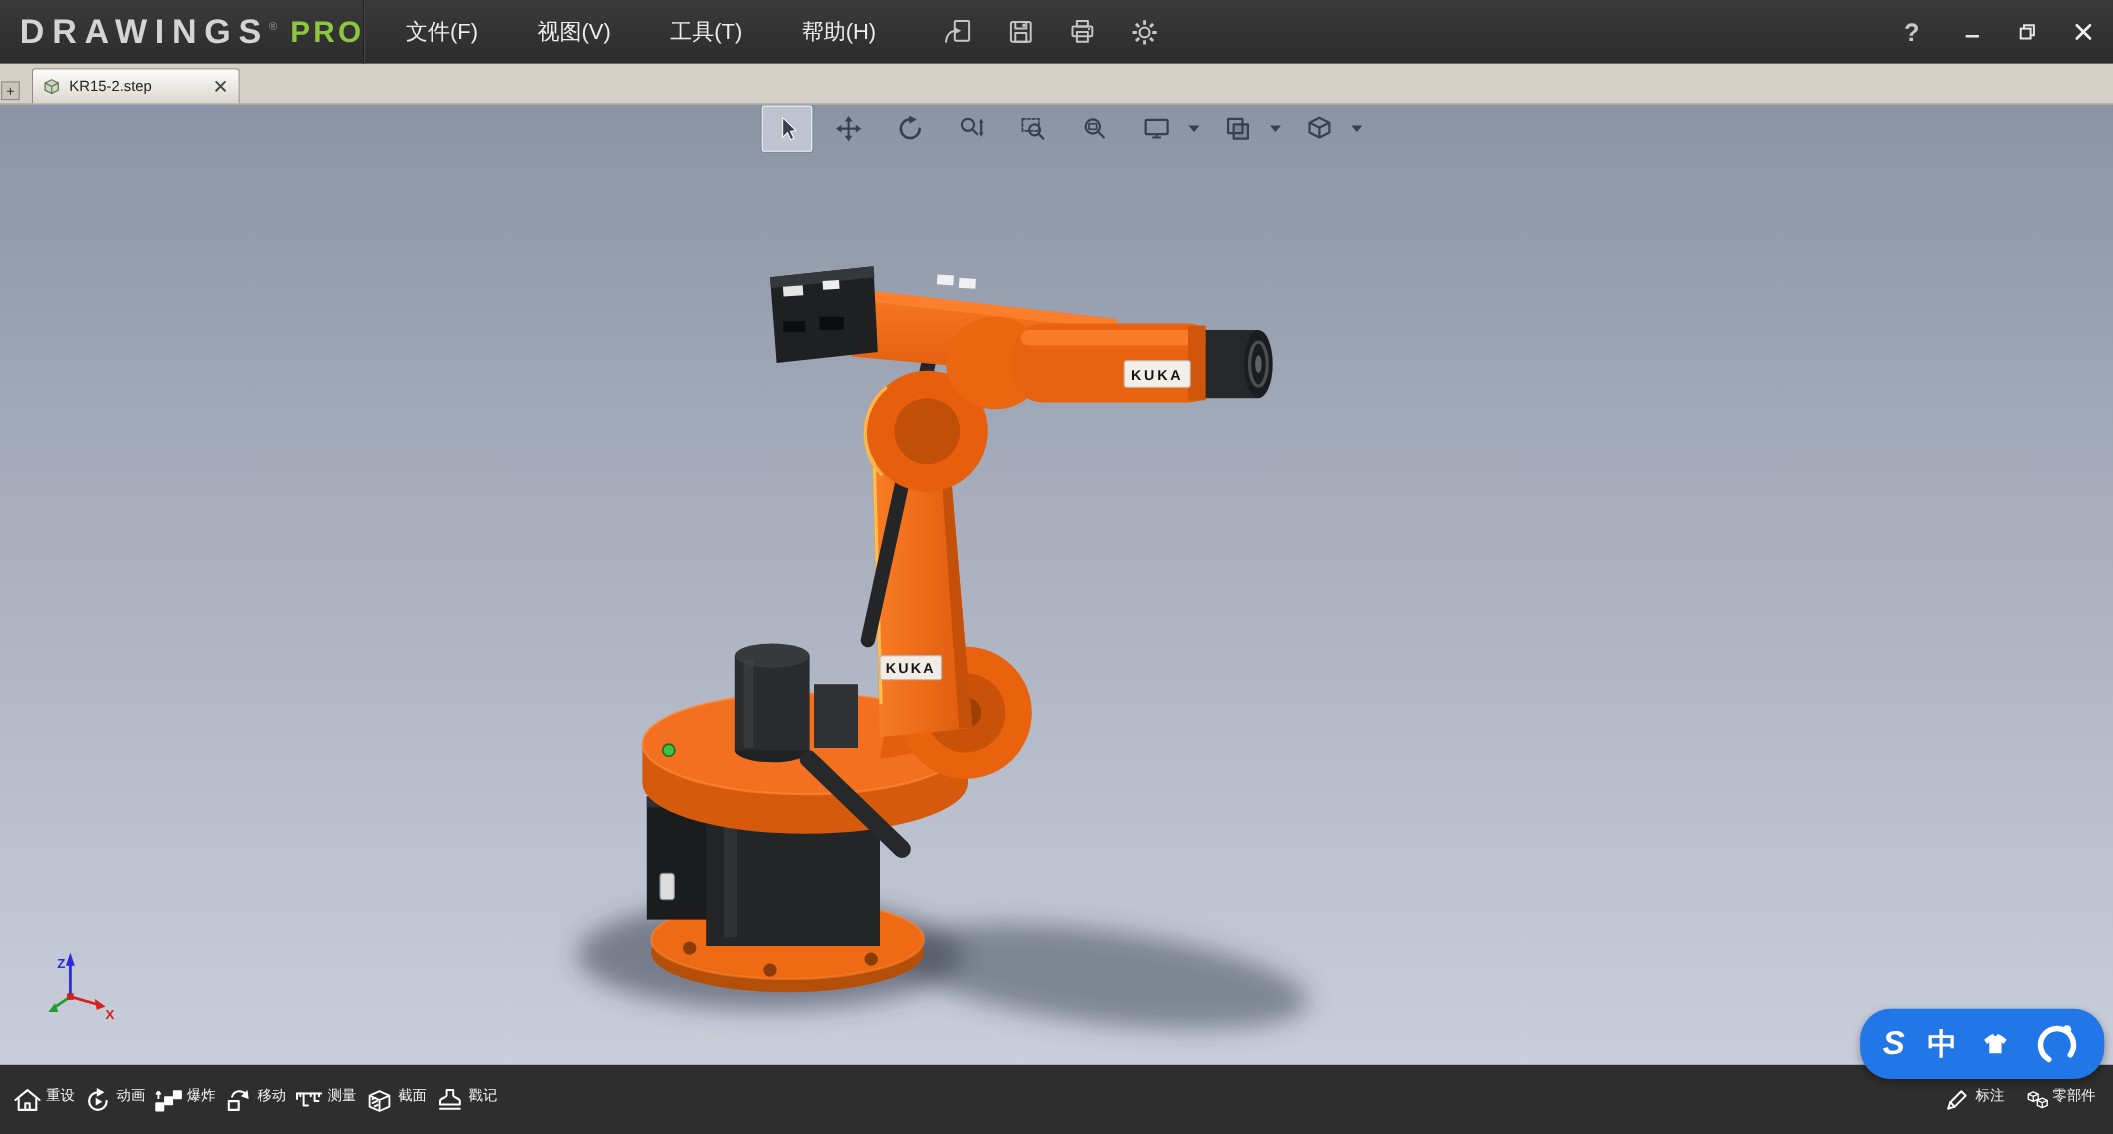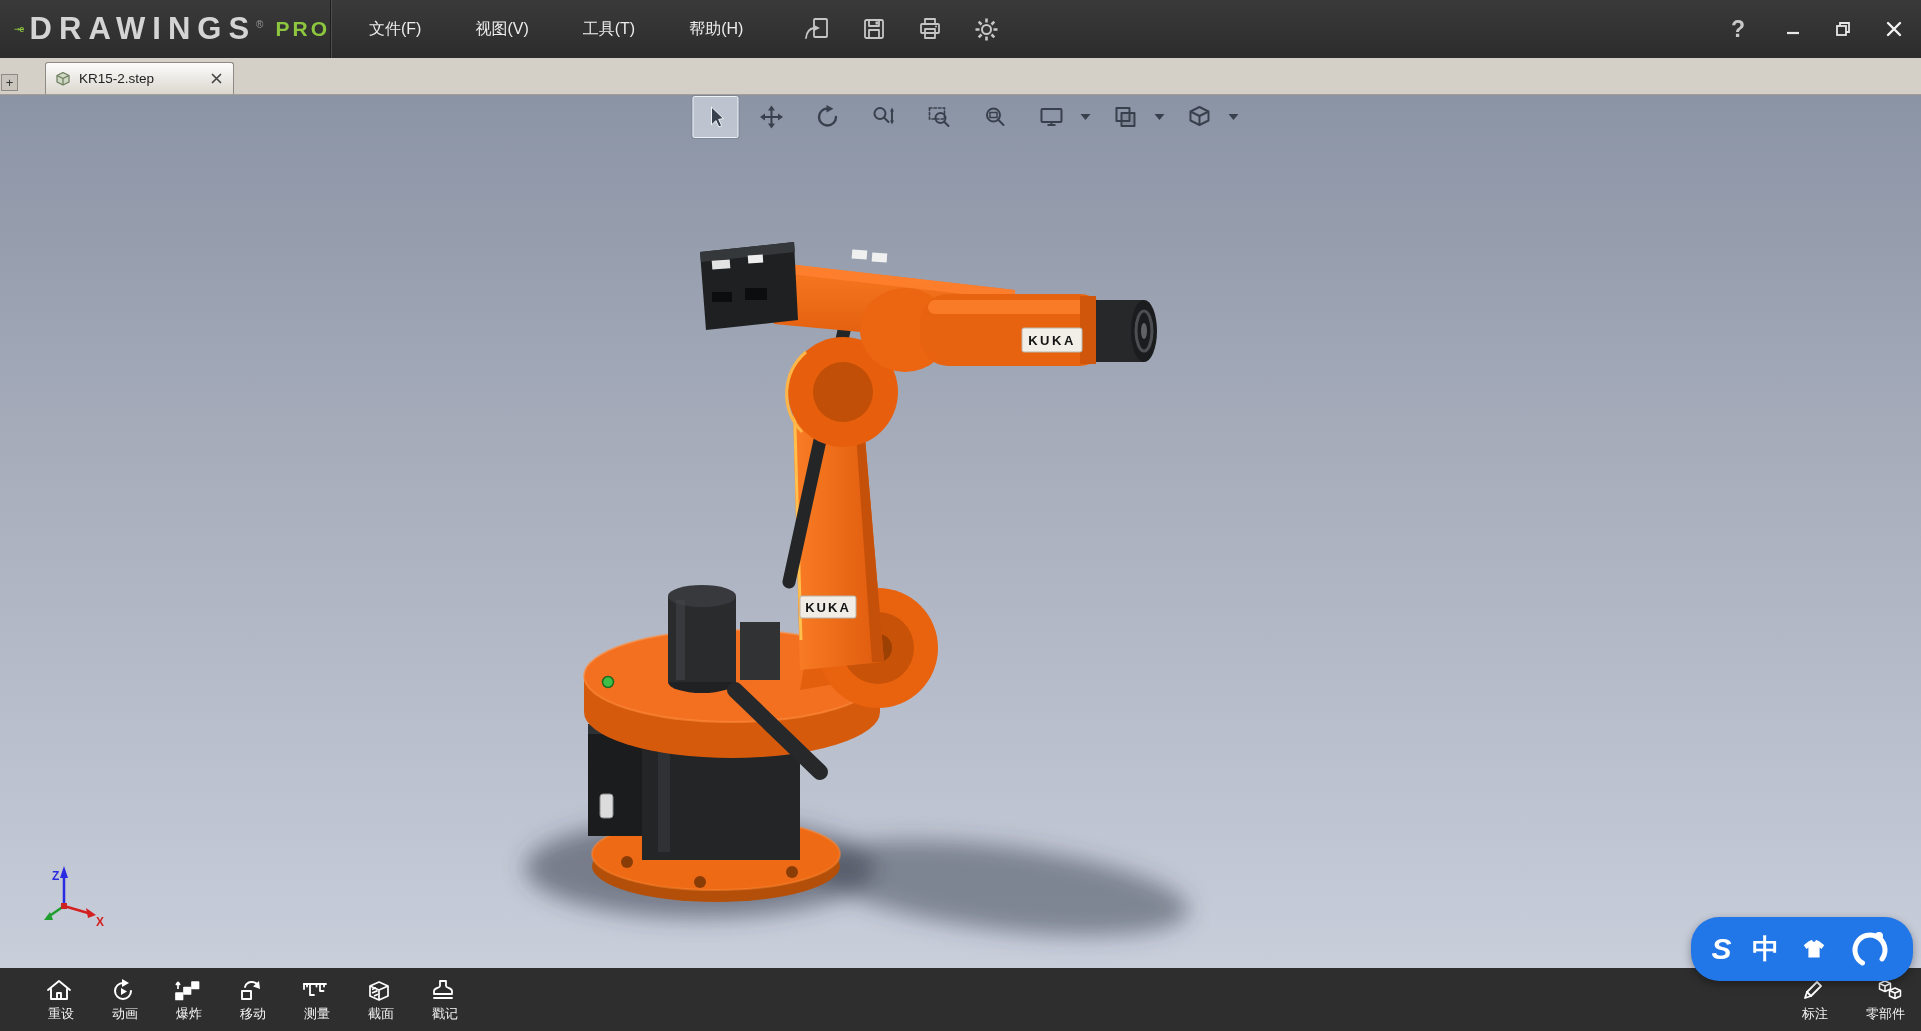--- a/index.html
+++ b/index.html
@@ -6,49 +6,49 @@
   body{
     width:1921px;height:1031px;position:relative;overflow:hidden;
     font-family:"Liberation Sans","DejaVu Sans",sans-serif;
     background:#cfd3dc;-webkit-font-smoothing:antialiased;
   }
   
   .topbar{position:absolute;top:0;left:0;right:0;height:58px;background:linear-gradient(#3a3a3a,#2c2c2c);display:flex;align-items:center;z-index:50;}
   .brand{width:316px;display:flex;align-items:center;padding-left:14px;gap:4px;flex-shrink:0;}
   .brand-name{color:#d4d4d4;font-size:31px;font-weight:600;letter-spacing:7px;}
   .brand-reg{color:#9a9a9a;font-size:10px;margin:-10px 0 0 -4px;}
-  .brand-pro{color:#8dc63f;font-size:21px;font-weight:700;letter-spacing:3px;margin-left:8px;}
+  .brand-pro{color:#8dc63f;font-size:27px;font-weight:700;letter-spacing:3px;margin-left:8px;}
   .v-div{width:1px;height:58px;background:#1e1e1e;border-right:1px solid #4d4d4d;flex-shrink:0;}
   .menus{display:flex;align-items:center;margin-left:10px;}
-  .menu-item{color:#ececec;font-size:16px;padding:0 27px;line-height:58px;cursor:default;white-space:nowrap;}
+  .menu-item{color:#ececec;font-size:20px;padding:0 27px;line-height:58px;cursor:default;white-space:nowrap;}
   .topbar-actions{display:flex;align-items:center;gap:30px;margin-left:34px;}
   .action-btn{background:none;border:none;padding:0;cursor:pointer;display:flex;}
   .topbar-right{margin-left:auto;display:flex;align-items:center;gap:34px;padding-right:18px;}
   .help-btn{color:#c9c9c9;font-size:23px;font-weight:bold;background:none;border:none;cursor:pointer;}
   .win-btn{background:none;border:none;padding:0;cursor:pointer;display:flex;}
   
   .tabbar{position:absolute;top:58px;left:0;right:0;height:36px;background:#d4d0c8;border-bottom:1px solid #a39f97;display:flex;align-items:flex-end;z-index:50;}
   .tab-add{width:17px;height:17px;margin:0 3px 3px 1px;background:#c9c5bd;border:1px solid #8f8b84;color:#333;font-size:13px;line-height:15px;text-align:center;padding:0;cursor:pointer;}
-  .tab{display:flex;align-items:center;gap:8px;height:31px;padding:0 10px 0 9px;min-width:168px;background:linear-gradient(#fcfcfb,#dbd7cf);border:1px solid #8f8b84;border-bottom:none;border-radius:3px 3px 0 0;margin-left:24px;cursor:pointer;}
+  .tab{display:flex;align-items:center;gap:8px;height:31px;padding:0 10px 0 9px;min-width:168px;background:linear-gradient(#fcfcfb,#dbd7cf);border:1px solid #8f8b84;border-bottom:none;border-radius:3px 3px 0 0;margin-left:8px;cursor:pointer;}
   .tab-label{font-size:13.5px;color:#222;flex:1;}
   .tab-close{background:none;border:none;padding:0 1px;cursor:pointer;display:flex;}
   
   .viewport{position:absolute;top:94px;left:0;right:0;bottom:63px;background:linear-gradient(180deg,#8b94a5 0%,#a9afbd 45%,#c9cedb 100%);overflow:hidden;z-index:1;}
   .scene-svg{position:absolute;inset:0;width:100%;height:100%;display:block;}
   
   .view-toolbar{position:absolute;top:2px;left:50%;transform:translateX(-49%);display:flex;align-items:center;gap:10px;z-index:10;}
   .vt-btn{width:46px;height:42px;display:flex;align-items:center;justify-content:center;background:none;border:1px solid transparent;padding:0;cursor:pointer;border-radius:2px;}
   .vt-btn.active{background:rgba(238,242,248,.5);border:1px solid #eef2f7;box-shadow:0 0 0 1px rgba(110,120,135,.45);}
   .vt-btn svg{display:block;}
   .vt-caret{width:14px;height:42px;display:flex;align-items:center;justify-content:center;background:none;border:none;padding:0;cursor:pointer;margin-left:-6px;}
   .caret-shape{width:0;height:0;border-left:5px solid transparent;border-right:5px solid transparent;border-top:6px solid #39404d;}
   
   .bottombar{position:absolute;bottom:0;left:0;right:0;height:63px;background:#2e2e2e;display:flex;align-items:center;justify-content:space-between;padding:0 10px;z-index:30;}
   .tool-group{display:flex;align-items:center;}
-  .tool{width:64px;display:flex;flex-direction:column;align-items:flex-end;gap:2px;background:none;border:none;padding:2px 0;cursor:pointer;}
+  .tool{width:64px;display:flex;flex-direction:row;align-items:flex-start;gap:2px;background:none;border:none;padding:2px 0;cursor:pointer;}
   .tool svg{display:block;}
   .tool-label{font-size:13px;color:#f4f4f4;white-space:nowrap;}
   .tool-group.right{padding-right:6px;gap:13px;}
   
   .ime{position:absolute;left:1691px;top:917px;width:222px;height:64px;background:#2277e8;border-radius:28px;display:flex;align-items:center;justify-content:space-evenly;z-index:60;box-shadow:0 3px 8px rgba(0,0,0,.35);}
   .ime-item{background:none;border:none;padding:0;cursor:pointer;display:flex;align-items:center;justify-content:center;}
   .ime-s{color:#fff;font-size:30px;font-weight:800;font-style:italic;line-height:1;}
   .ime-zh{color:#fff;font-size:27px;font-weight:700;line-height:1;}
 </style>
 </head>

